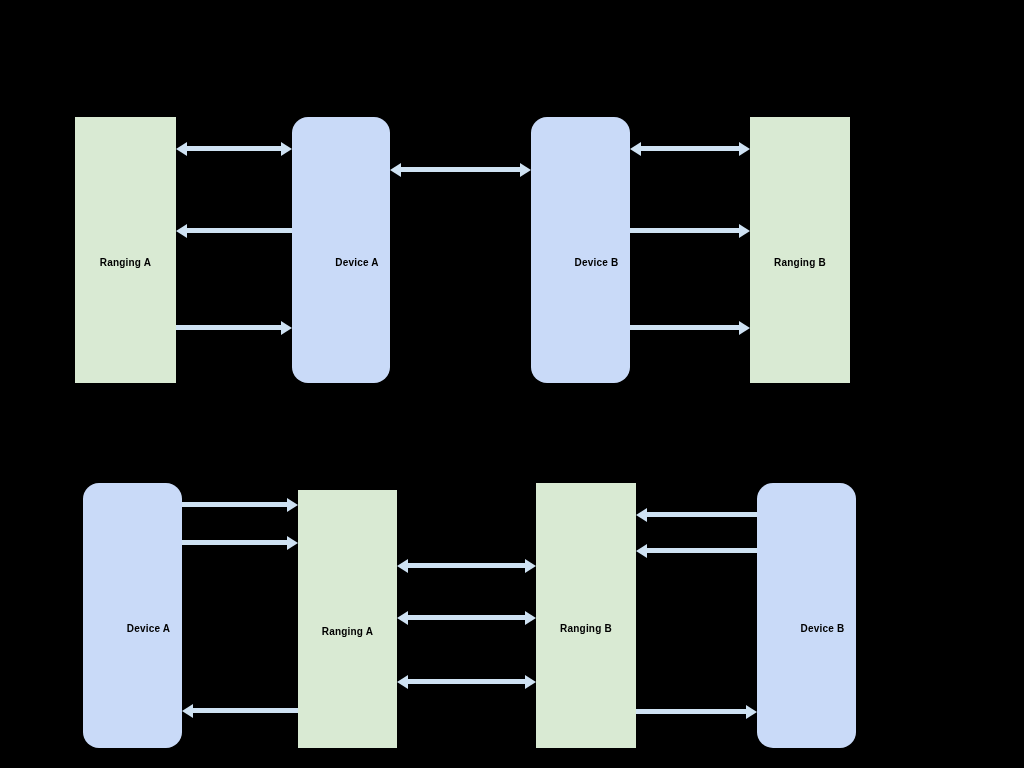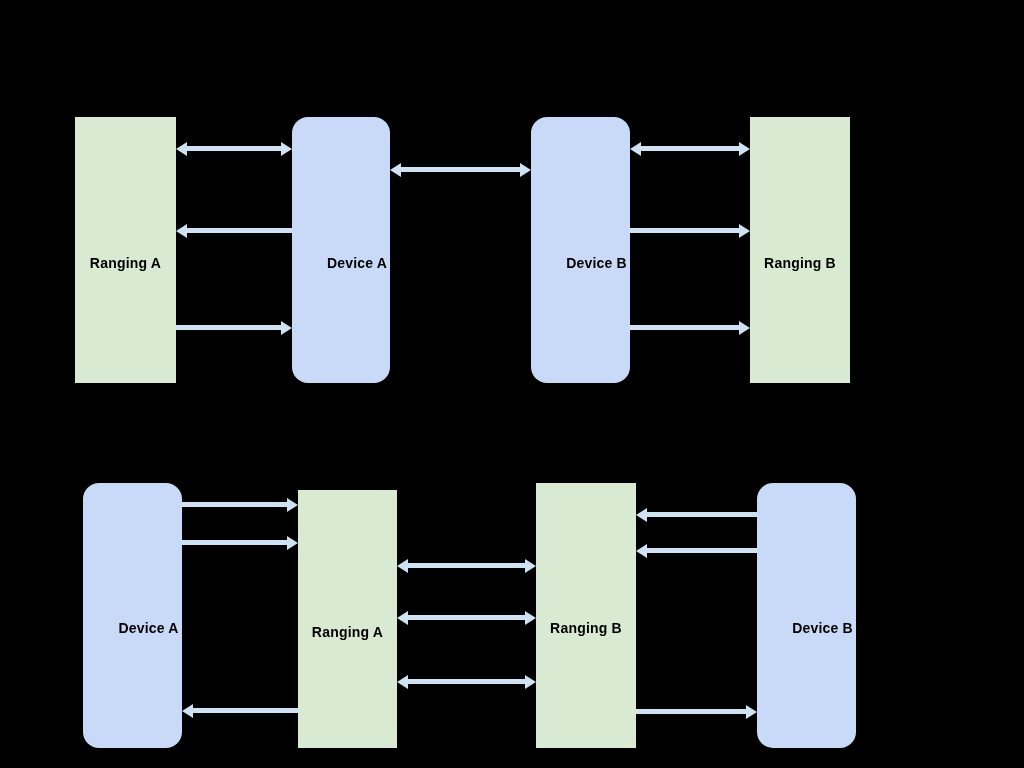--- a/index.html
+++ b/index.html
@@ -18,21 +18,21 @@
     background: var(--background, #000000);
   }
   .box {
     position: absolute;
     display: flex;
     align-items: center;
     justify-content: center;
     box-sizing: border-box;
   }
   .box .label {
-    font-size: 14px;
+    font-size: 10px;
     font-weight: bold;
     color: var(--label-text, #000000);
     white-space: nowrap;
     letter-spacing: 0.2px;
     margin-top: 25px;
   }
   .box.ranging {
     background: var(--ranging-fill, #d9ead3);
   }
   .box.device {

